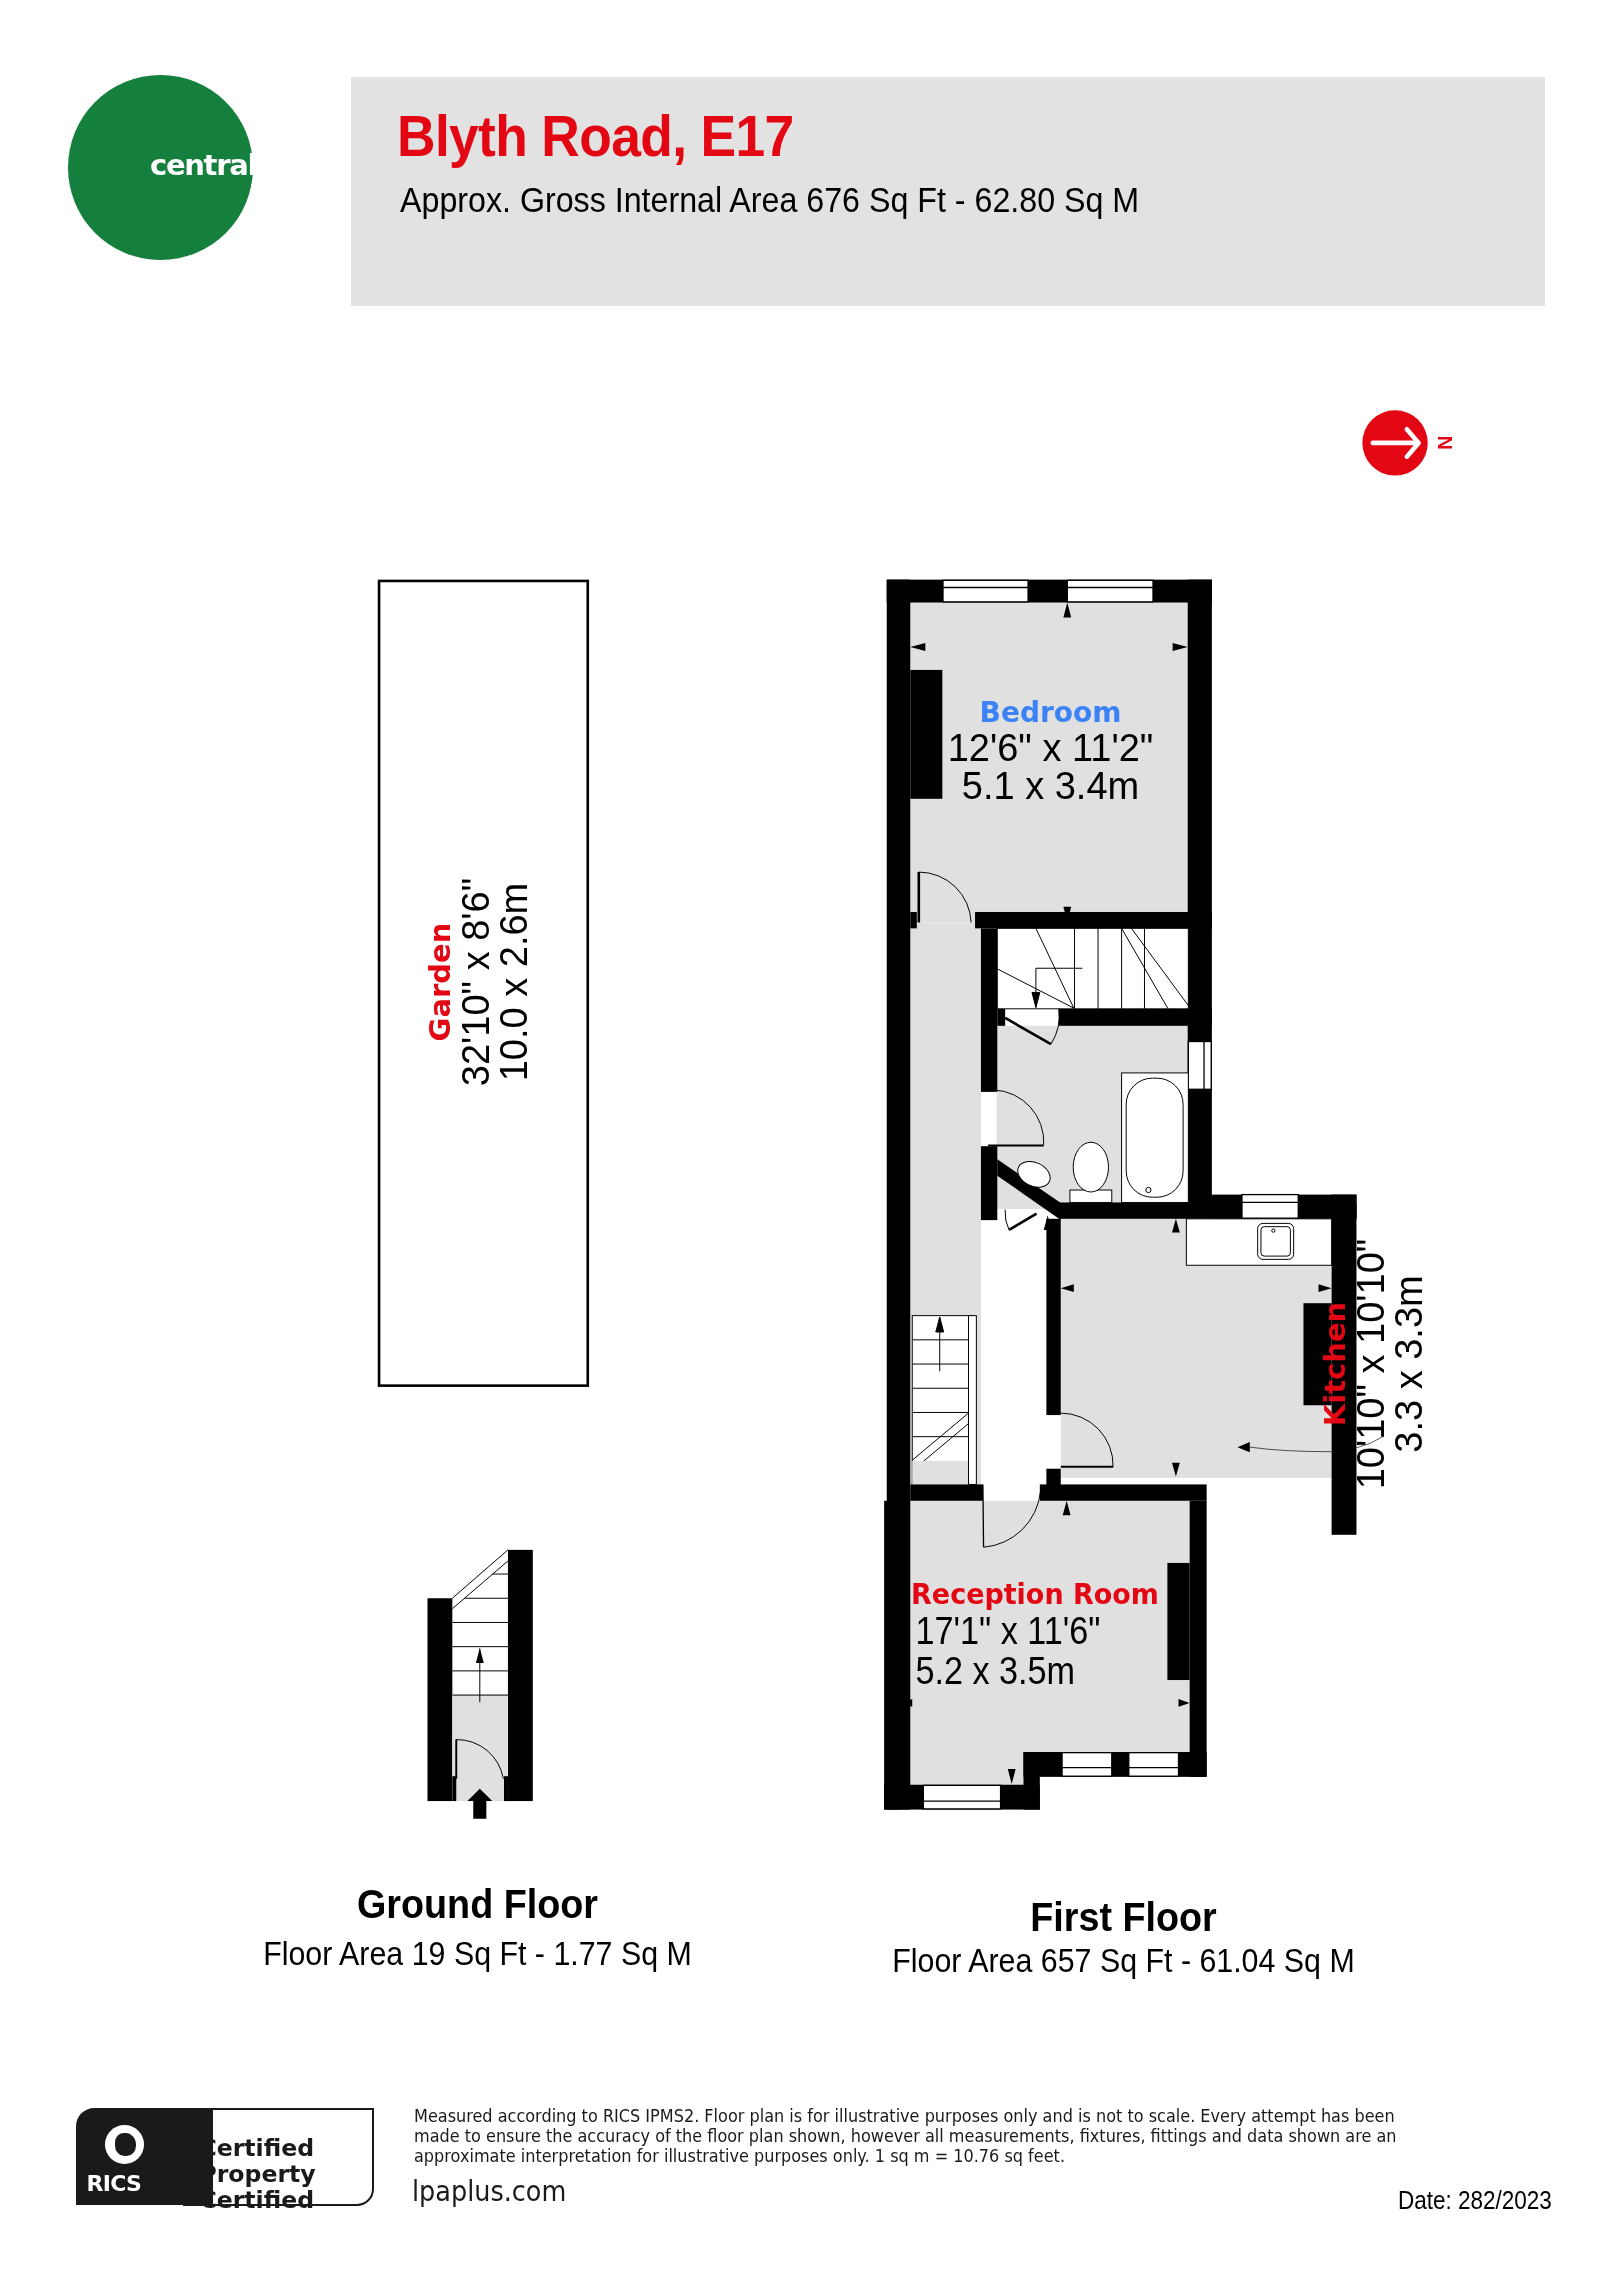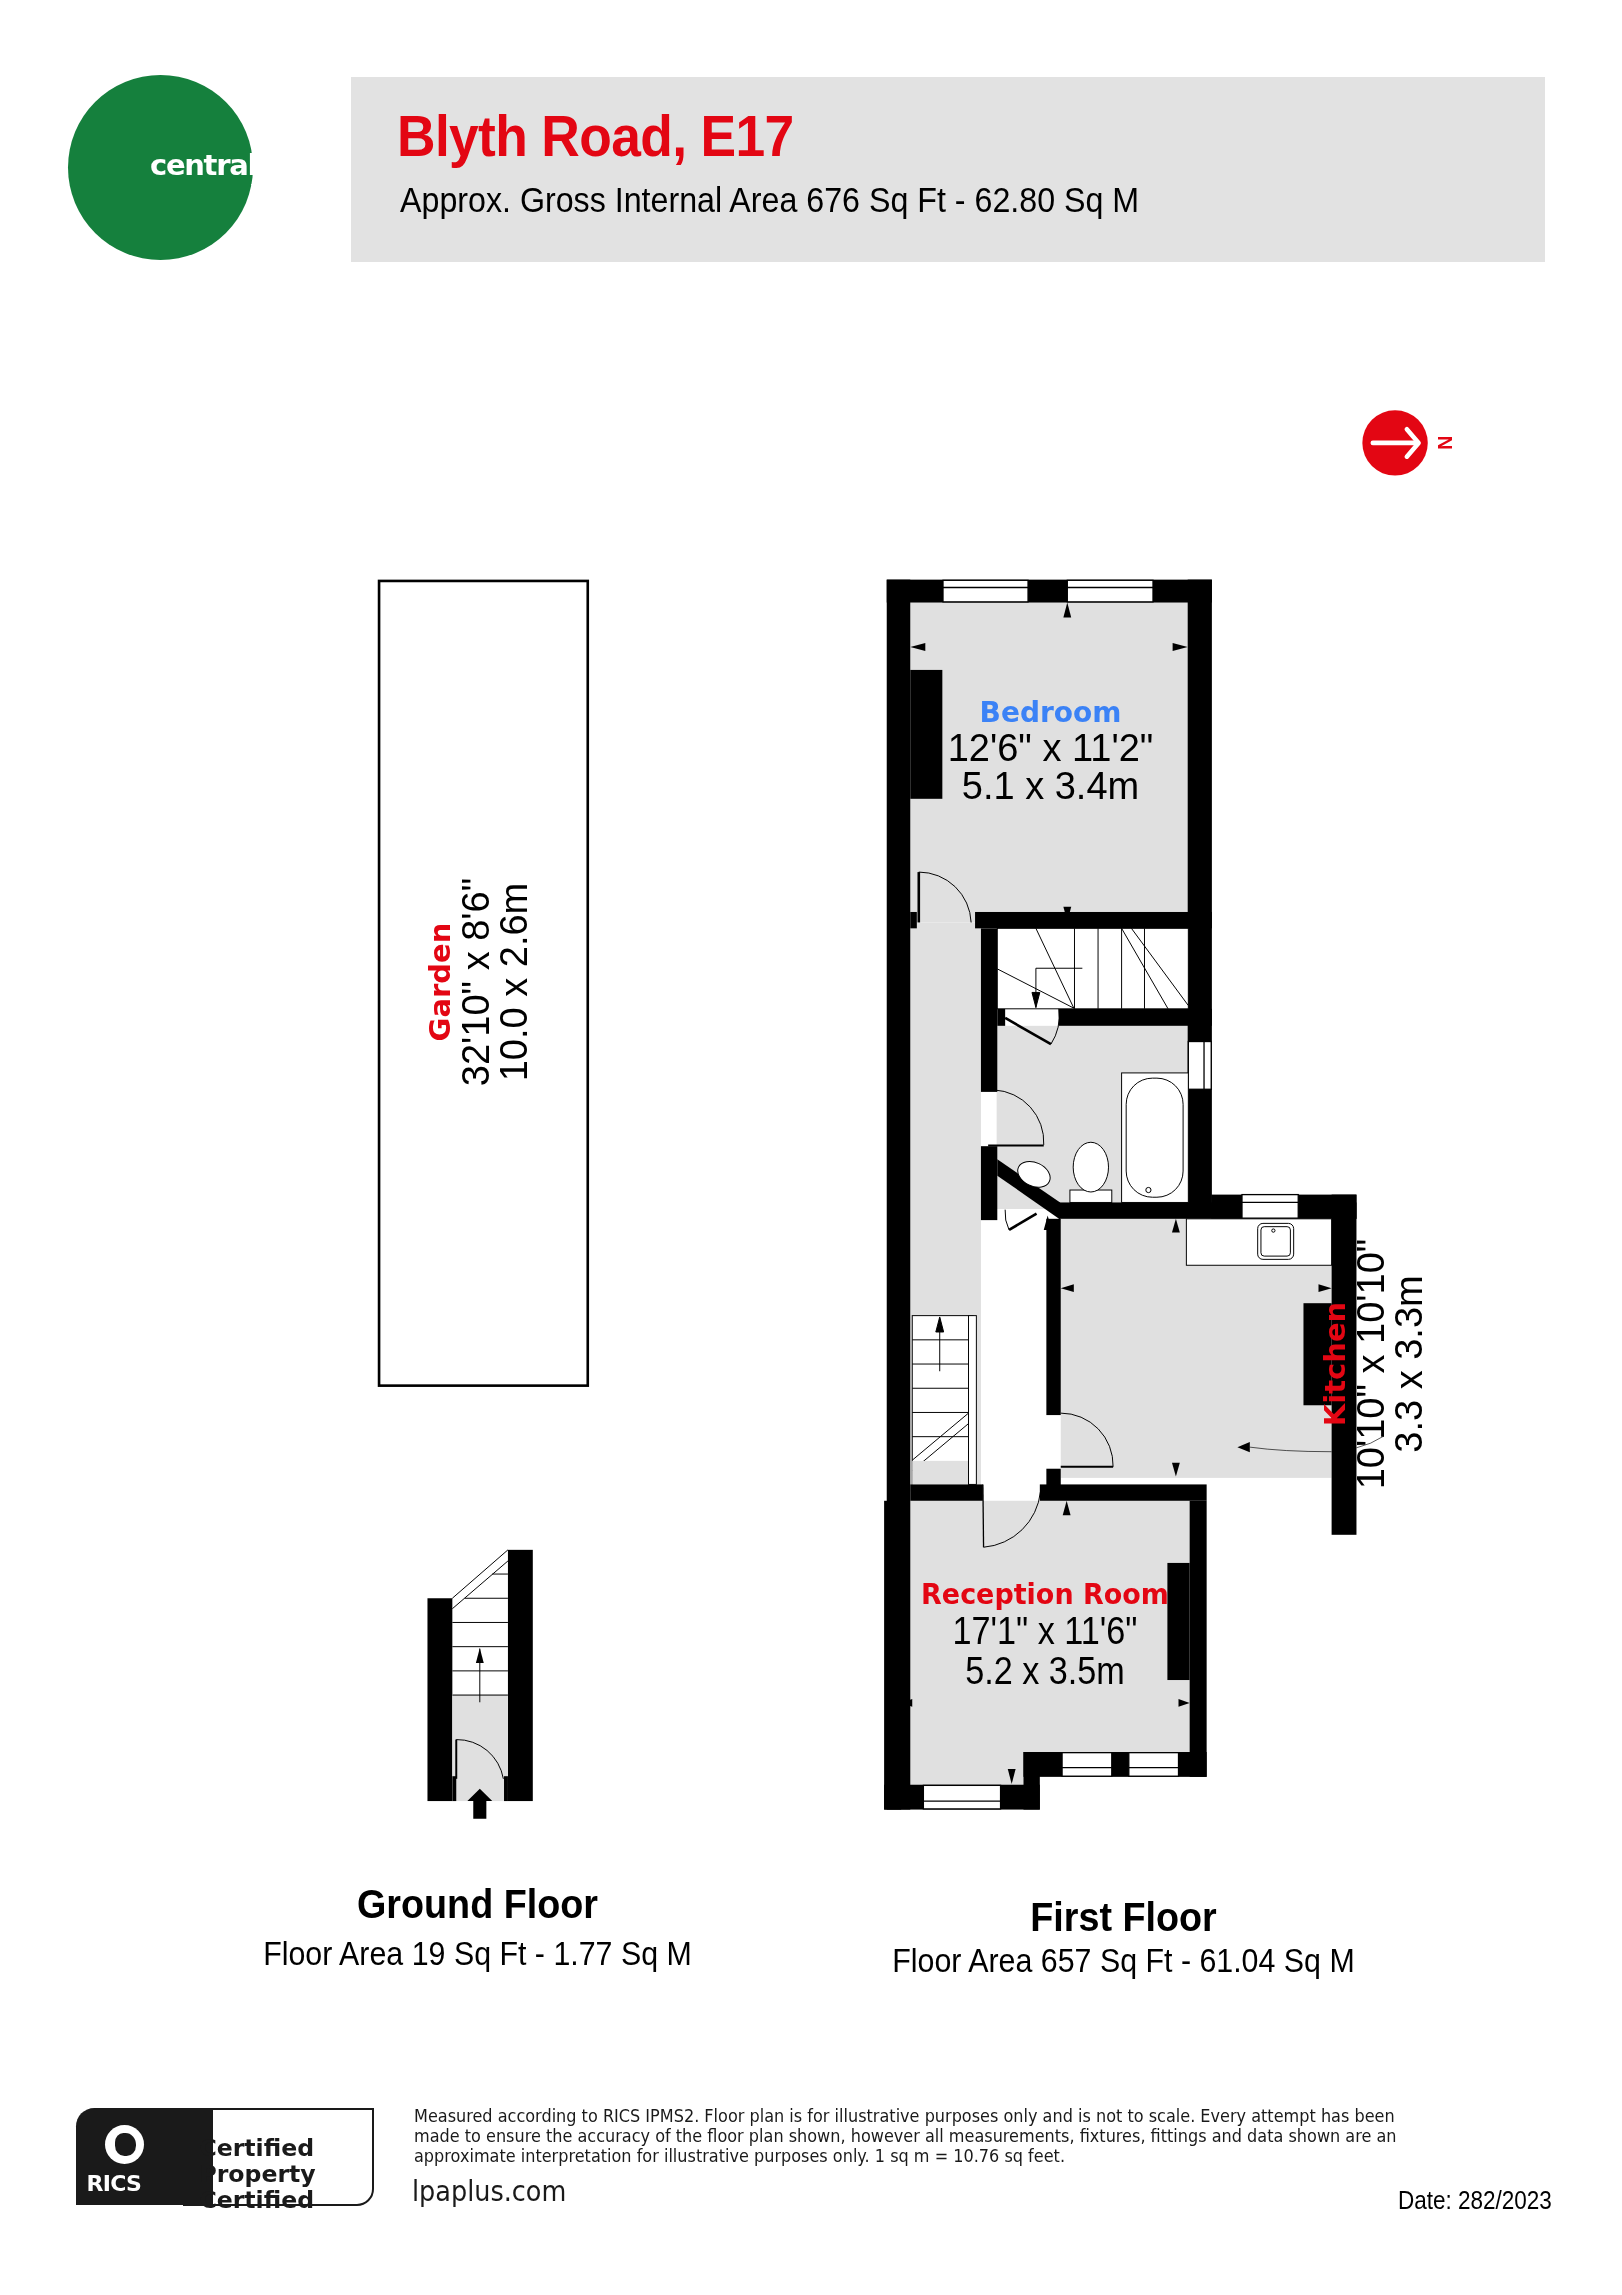--- a/index.html
+++ b/index.html
@@ -1,21 +1,21 @@
 <!DOCTYPE html>
 <html style="font-size:10.5px"><head>
 <meta charset="utf-8">
 <style>
   html, body { margin:0; padding:0; background:#ffffff; }
   body { width:1623px; height:2295px; position:relative; overflow:hidden; font-family:"Liberation Sans", sans-serif; }
   .abs { position:absolute; }
   .logo { left:68px; top:75px; width:185px; height:185px; border-radius:50%; background:#15803d; }
   .logo-word { position:absolute; left:82px; top:73px; color:#fff; font-family:"DejaVu Sans", sans-serif; font-weight:bold; font-size:29px; letter-spacing:-1.3px; }
   .logo-year { position:absolute; left:154px; top:107px; color:#fff; font-family:"DejaVu Sans", sans-serif; font-weight:bold; font-size:9.2px;margin-left:28px; }
-  .banner { left:351px; top:77px; width:1194px; height:185px; background:#e2e2e2; }
+  .banner { left:351px; top:77px; width:1194px; height:229px; background:#e2e2e2; }
   .title { position:absolute; left:46px; top:25px; color:#e30613; font-weight:bold; font-size:58px; letter-spacing:-0.7px; transform:scaleX(0.92); transform-origin:left center; white-space:nowrap; }
   .subtitle { position:absolute; left:49px; top:103px; color:#000; font-size:35px; white-space:nowrap; transform:scaleX(0.92); transform-origin:left center; }
   svg.plan { position:absolute; left:0; top:0; }
   .floor-title { font-weight:bold; color:#000; white-space:nowrap; text-align:center; transform:scaleX(0.92); }
   .floor-area { color:#000; white-space:nowrap; text-align:center; transform:scaleX(0.92); }
   .rics-box { left:76px; top:2108px; width:301px; height:97px; }
   .rics-dark { position:absolute; left:0; top:0; width:101px; height:97px; background:#1a1a1a; border-top-left-radius:18.3px;padding-left:36px; }
   .rics-text { position:absolute; left:10.5px; bottom:9.2px; color:#fff; font-family:"DejaVu Sans", sans-serif; font-weight:bold; font-size:22px; letter-spacing:-0.7px; }
   .rics-lion { position:absolute; left:29.4px; top:17px; width:39px; height:39px; border-radius:50%; background:#fff; }
   .rics-lion::after { content:""; position:absolute; left:9.2px; top:7.9px; width:21px; height:23.6px; background:#1a1a1a; border-radius:40% 50% 45% 45%; }
@@ -225,21 +225,21 @@
     <polygon points="733,2734 752,2753 743,2753 743,2780 723,2780 723,2753 714,2753" fill="#000"></polygon>
   </g>
 </svg>
 
 <div class="abs" style="left:913px; top:696px; width:275px; text-align:center;">
   <div style="color:#3b82f6; font-family:'DejaVu Sans', sans-serif; font-weight:bold; font-size:28px; line-height:33px;">Bedroom</div>
   <div style="font-size:38px; line-height:38px; transform:scaleX(1.0);">12'6" x 11'2"</div>
   <div style="font-size:38px; line-height:38px;">5.1 x 3.4m</div>
 </div>
 
-<div class="abs" style="left:901px; top:1577px; width:288px; text-align:center;">
+<div class="abs" style="left:901px; top:1577px; width:288px; text-align:left;">
   <div style="color:#e30613; font-family:'DejaVu Sans', sans-serif; font-weight:bold; font-size:29px; line-height:34px; white-space:nowrap; transform:scaleX(0.93);">Reception Room</div>
   <div style="font-size:38px; line-height:41px; transform:scaleX(0.9);">17'1" x 11'6"</div>
   <div style="font-size:38px; line-height:38px; transform:scaleX(0.9);">5.2 x 3.5m</div>
 </div>
 
 <div class="abs" style="left:1377px; top:1364px; width:275px; height:118px; transform:translate(-137px,-59px) rotate(-90deg); text-align:center;">
   <div style="color:#e30613; font-family:'DejaVu Sans', sans-serif; font-weight:bold; font-size:29px; line-height:33px;">Kitchen</div>
   <div style="font-size:38px; line-height:38px; white-space:nowrap;">10'10" x 10'10"</div>
   <div style="font-size:38px; line-height:38px;">3.3 x 3.3m</div>
 </div>

